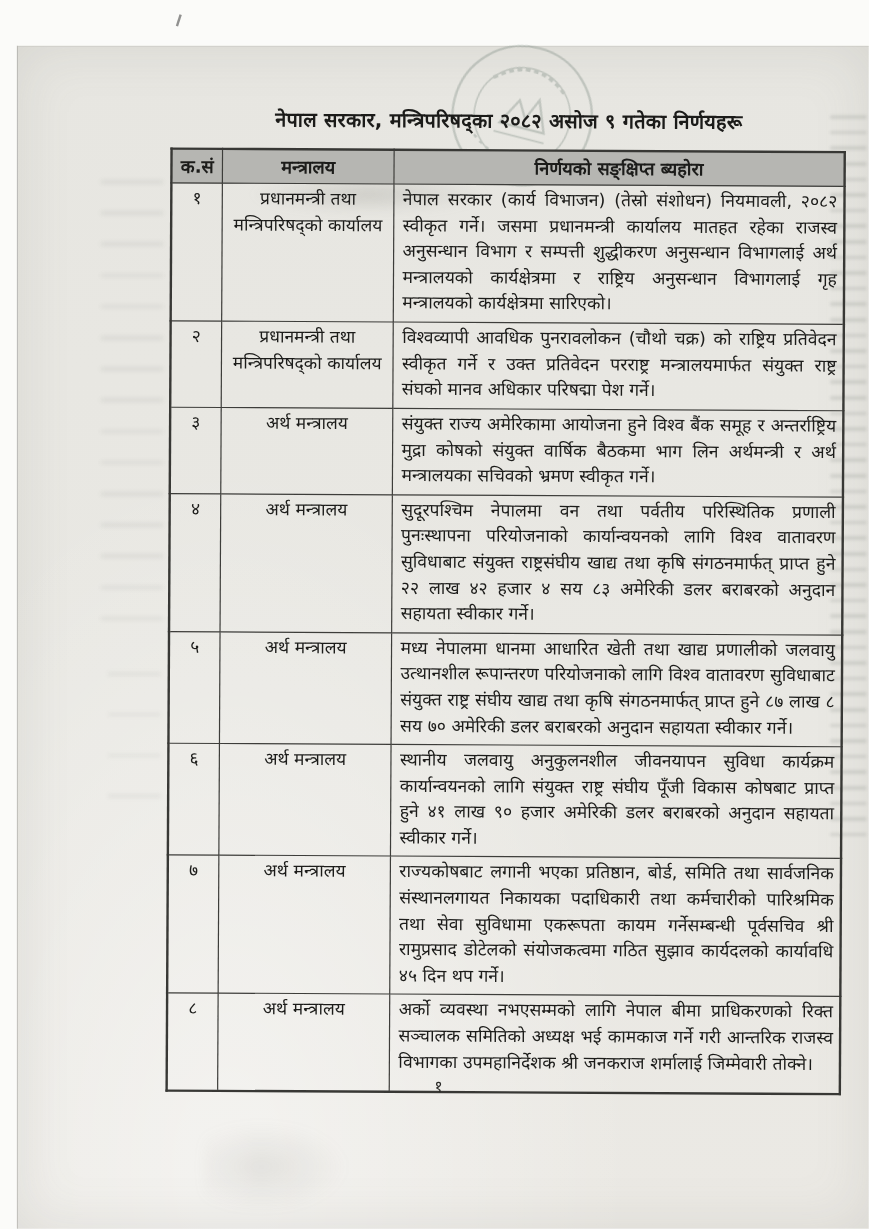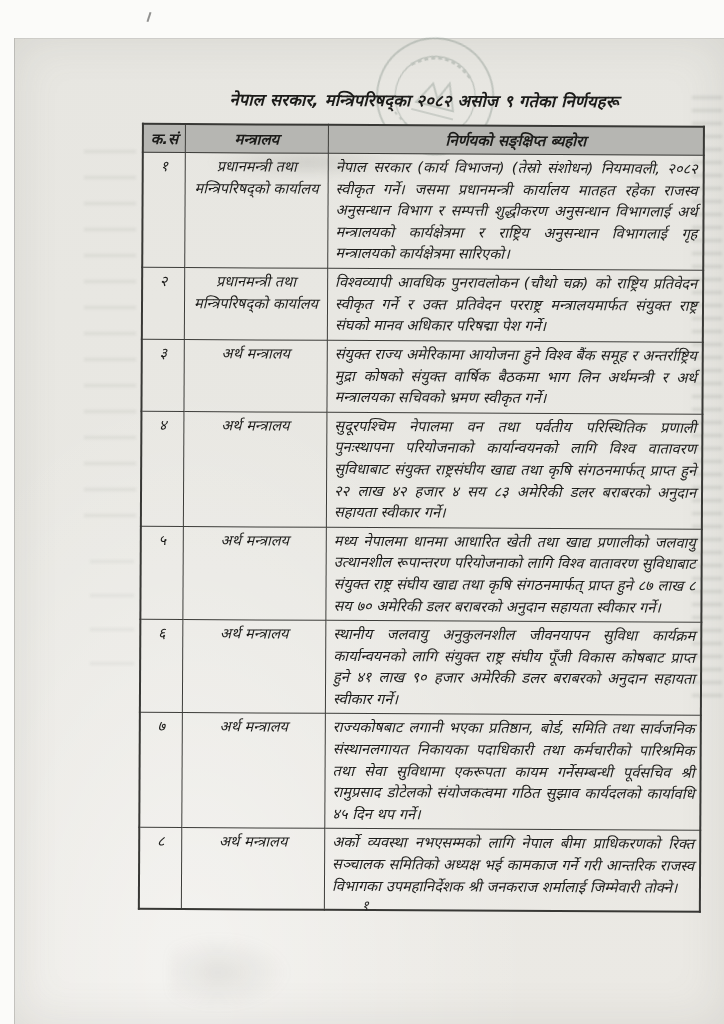--- a/index.html
+++ b/index.html
@@ -8,21 +8,20 @@
     width: 724px;
     height: 1024px;
     overflow: hidden;
     background: #fbfbf9;
     font-family: "DejaVu Sans", "Liberation Sans", sans-serif;
   }
   .scan-root {
     position: relative;
     width: 724px;
     height: 740px;
-    font-style: italic;
   }
   
   .paper {
     position: absolute;
     left: 14px;
     top: 38px;
     width: 710px;
     height: 986px;
     background:
       radial-gradient(ellipse at 25% 95%, rgba(255,255,255,0.45), transparent 45%),

